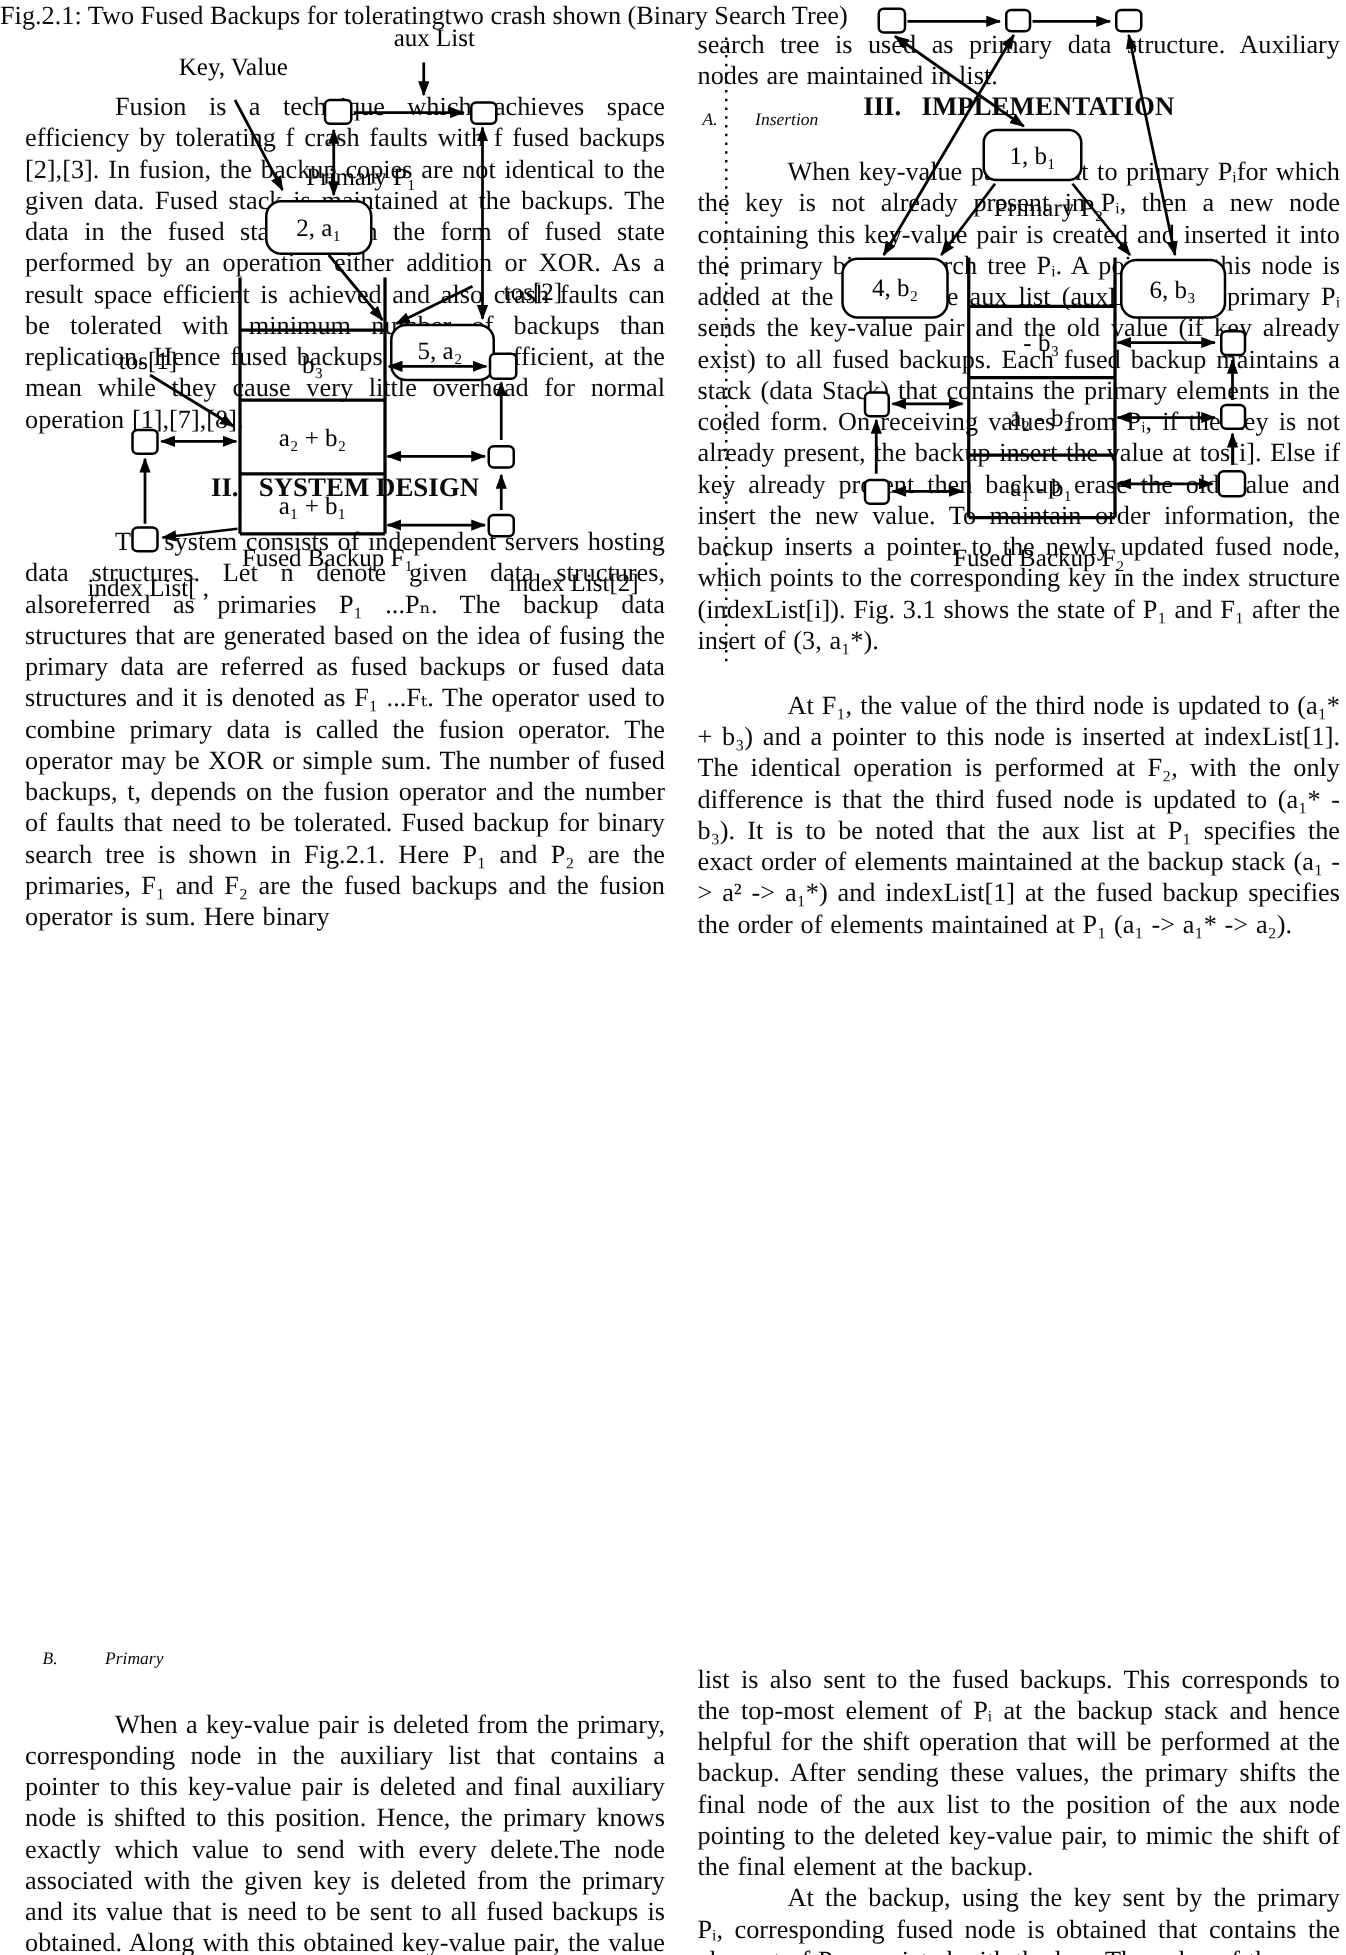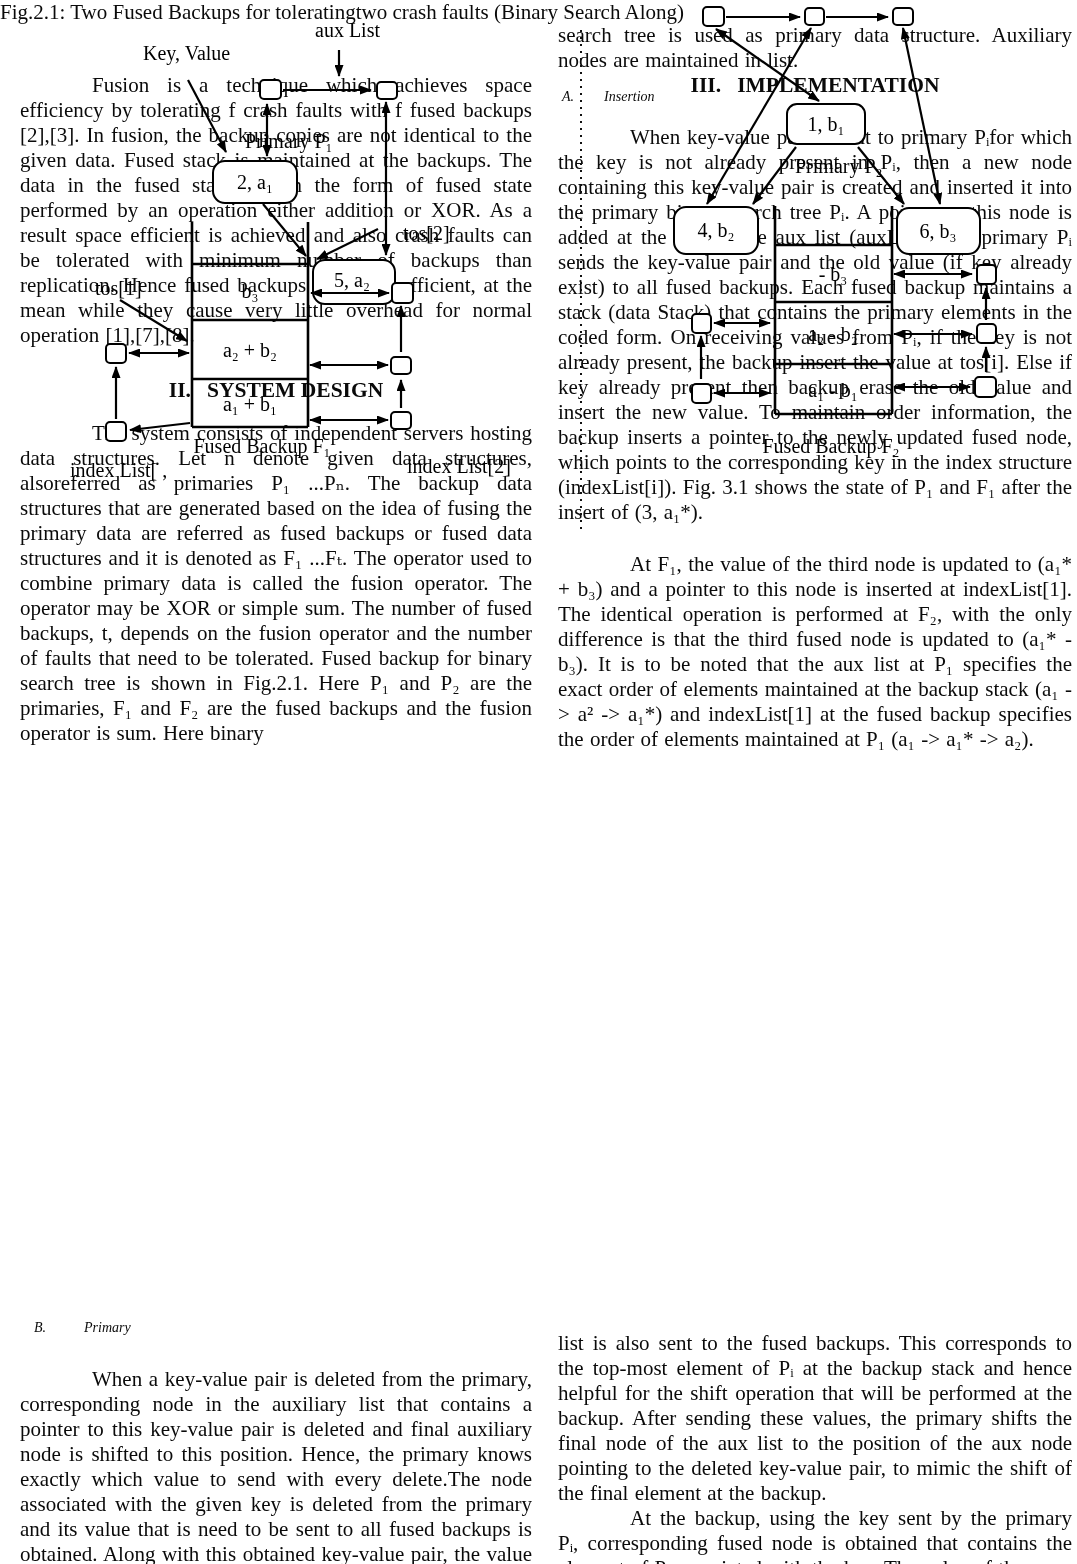--- a/index.html
+++ b/index.html
@@ -42,21 +42,21 @@
   <h2 class="heading" style="left:558px;top:55px;width:514px;">III.&nbsp;&nbsp;&nbsp;IMPLEMENTATION</h2>
 
   <div class="subsec" style="left:562px;top:84px;">
     <span>A.</span><span class="gap-a">Insertion</span>
   </div>
 
   <p class="para indent" style="left:558px;top:104px;width:514px;">When key-value pair is sent to primary Pᵢfor which the key is not already present in Pᵢ, then a new node containing this key-value pair is created and inserted it into the primary binary search tree Pᵢ. A pointer to this node is added at the end of the aux list (auxList). The primary Pᵢ sends the key-value pair and the old value (if key already exist) to all fused backups. Each fused backup maintains a stack (data Stack) that contains the primary elements in the coded form. On receiving values from Pᵢ, if the key is not already present, the backup insert the value at tos[i]. Else if key already present then backup erase the old value and insert the new value. To maintain order information, the backup inserts a pointer to the newly updated fused node, which points to the corresponding key in the index structure (indexList[i]). Fig. 3.1 shows the state of P₁ and F₁ after the insert of (3, a₁*).</p>
 
   <p class="para indent" style="left:558px;top:531px;width:514px;">At F₁, the value of the third node is updated to (a₁* + b₃) and a pointer to this node is inserted at indexList[1]. The identical operation is performed at F₂, with the only difference is that the third fused node is updated to (a₁* - b₃). It is to be noted that the aux list at P₁ specifies the exact order of elements maintained at the backup stack (a₁ -&gt; a² -&gt; a₁*) and indexList[1] at the fused backup specifies the order of elements maintained at P₁ (a₁ -&gt; a₁* -&gt; a₂).</p>
 
-  <div id="caption">Fig.2.1: Two Fused Backups for toleratingtwo crash faults (Binary Search Along)</div>
+  <div id="caption">Fig.2.1: Two Fused Backups for toleratingtwo crash shown (Binary Search Tree)</div>
 
   <div class="subsec" style="left:34px;top:1315px;">
     <span>B.</span><span class="gap-b">Primary</span>
   </div>
 
   <p class="para indent" style="left:20px;top:1346px;width:512px;">When a key-value pair is deleted from the primary, corresponding node in the auxiliary list that contains a pointer to this key-value pair is deleted and final auxiliary node is shifted to this position. Hence, the primary knows exactly which value to send with every delete.The node associated with the given key is deleted from the primary and its value that is need to be sent to all fused backups is obtained. Along with this obtained key-value pair, the value pointed by the tail node of the aux</p>
 
   <p class="para" style="left:558px;top:1310px;width:514px;">list is also sent to the fused backups. This corresponds to the top-most element of Pᵢ at the backup stack and hence helpful for the shift operation that will be performed at the backup. After sending these values, the primary shifts the final node of the aux list to the position of the aux node pointing to the deleted key-value pair, to mimic the shift of the final element at the backup.</p>
 
   <p class="para indent" style="left:558px;top:1485px;width:514px;">At the backup, using the key sent by the primary Pᵢ, corresponding fused node is obtained that contains the element of Pᵢ associated with the key. The value of the</p>

